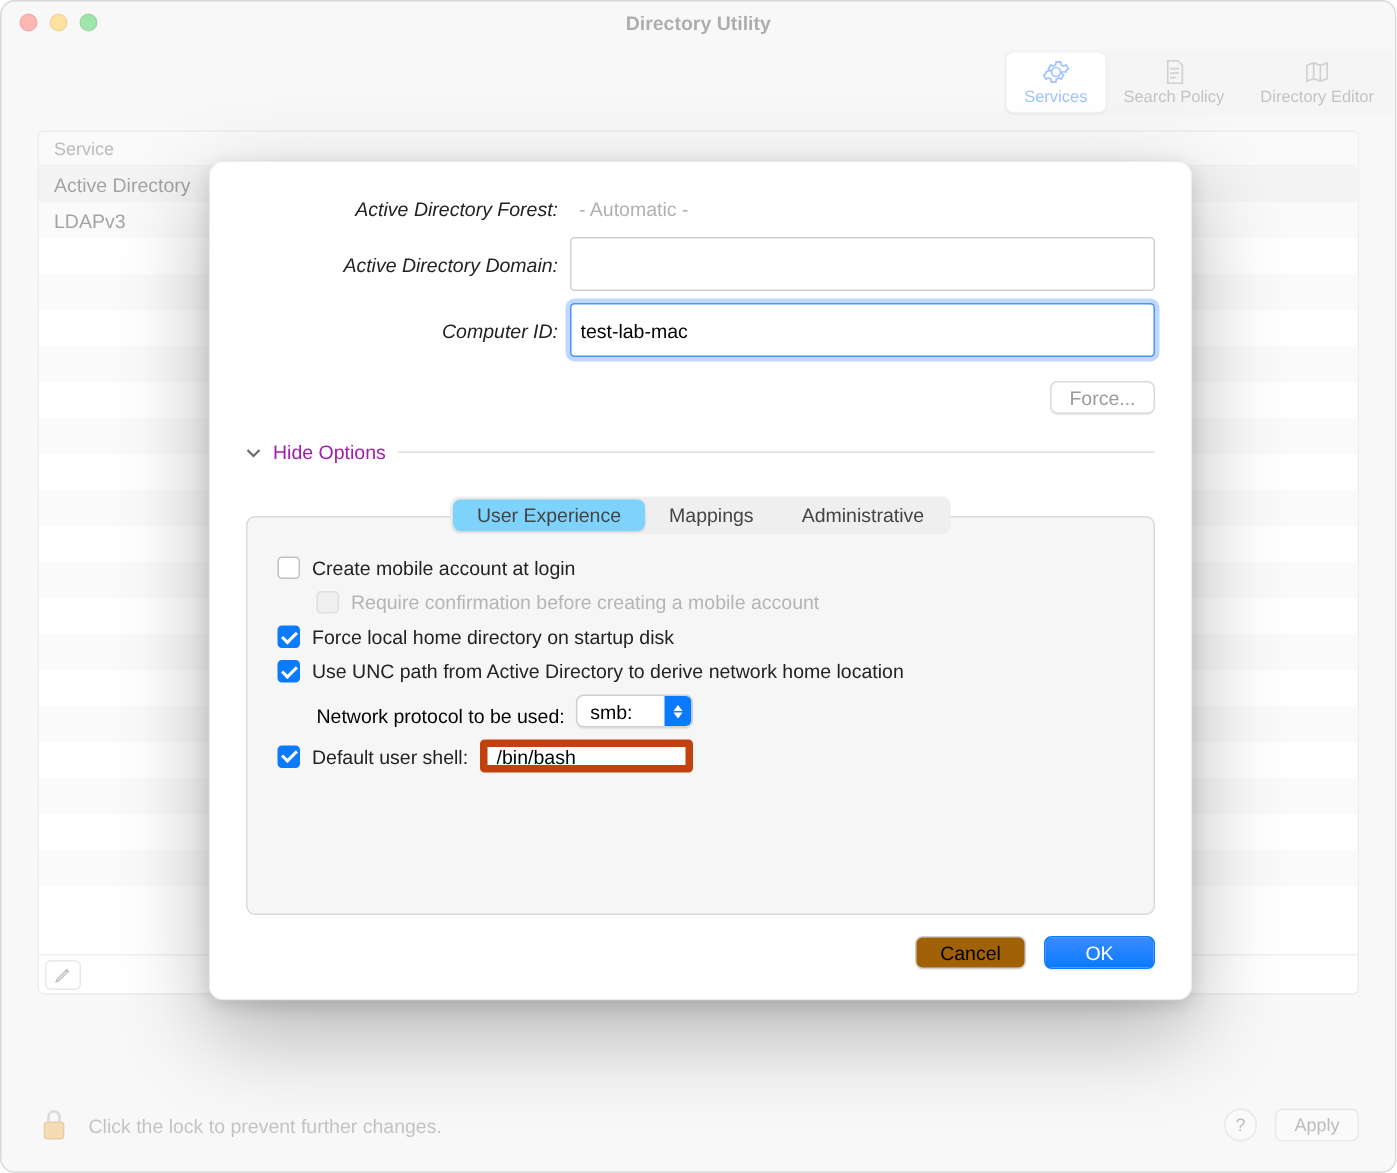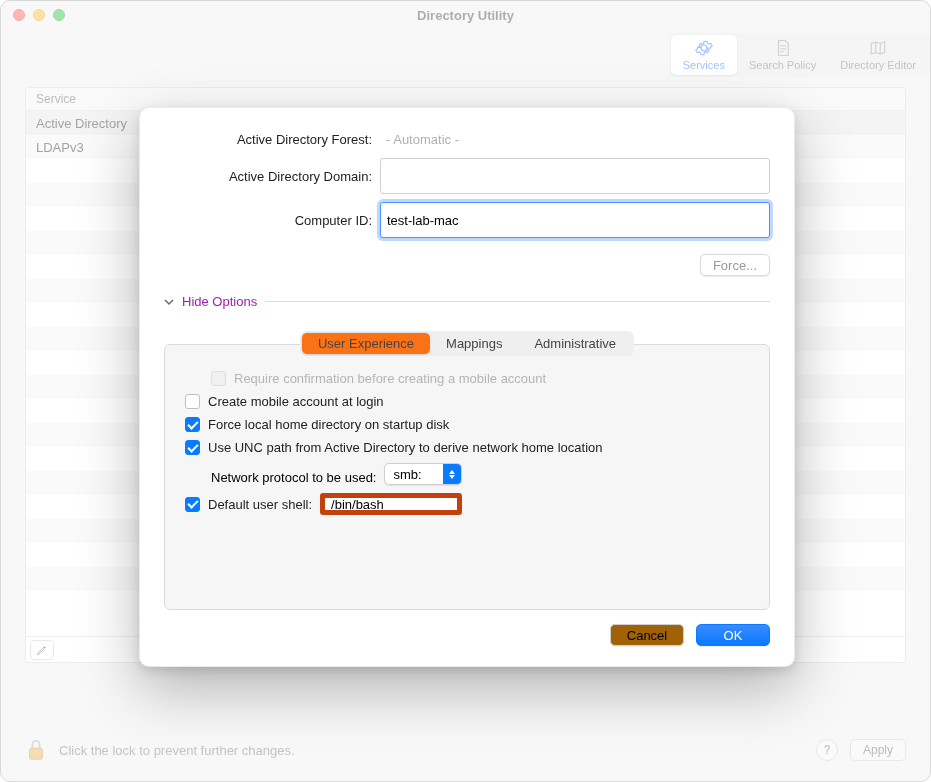--- a/index.html
+++ b/index.html
@@ -180,20 +180,21 @@
       display: flex;
       align-items: center;
       margin-bottom: 8px;
       gap: 8px;
     }
     .form-label {
       width: 208px;
       text-align: right;
       color: #222;
       font-size: 13px;
+      font-style: italic;
     }
     .form-input {
       flex: 1;
       height: 36px;
       border: 1px solid #d0d0d0;
       border-radius: 3px;
       padding: 0 6px;
       font-size: 13px;
       background: #fff;
       outline: none;
@@ -251,21 +252,21 @@
       top: 12px;
       z-index: 2;
     }
     .inner-seg .tab {
       padding: 3px 16px;
       font-size: 13px;
       color: #444;
       border-radius: 5px;
     }
     .inner-seg .tab.active {
-      background: #f97316;
+      background: #7dd3fc;
       box-shadow: 0 0.5px 2px rgba(0,0,0,0.15);
     }
     .options-panel {
       border: 1px solid #dadada;
       border-radius: 6px;
       background: #f6f6f6;
       padding: 26px 20px 20px;
       margin-top: 0;
       height: 270px;
     }
@@ -502,27 +503,27 @@
       <div class="line"></div>
     </div>
 
     <div class="inner-seg">
       <div class="tab active">User Experience</div>
       <div class="tab">Mappings</div>
       <div class="tab">Administrative</div>
     </div>
 
     <div class="options-panel">
+      <div class="check-row">
+        <span class="check"></span>
+        <span>Create mobile account at login</span>
+      </div>
       <div class="check-row sub">
         <span class="check disabled"></span>
         <span>Require confirmation before creating a mobile account</span>
-      </div>
-      <div class="check-row">
-        <span class="check"></span>
-        <span>Create mobile account at login</span>
       </div>
       <div class="check-row">
         <span class="check on"></span>
         <span>Force local home directory on startup disk</span>
       </div>
       <div class="check-row">
         <span class="check on"></span>
         <span>Use UNC path from Active Directory to derive network home location</span>
       </div>
       <div class="inline-row">

